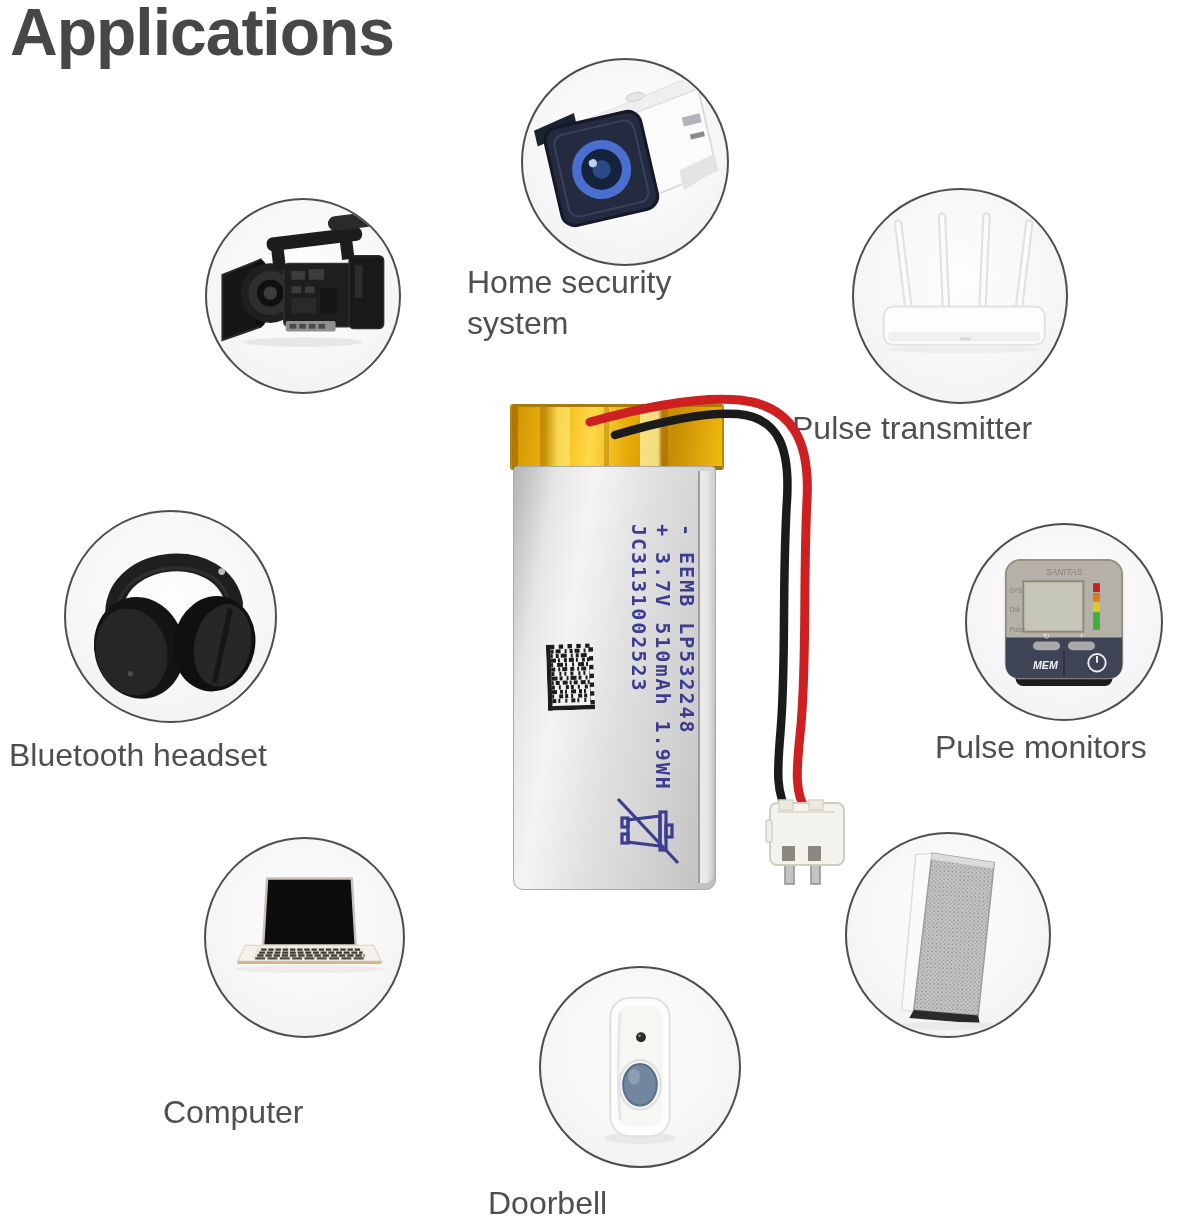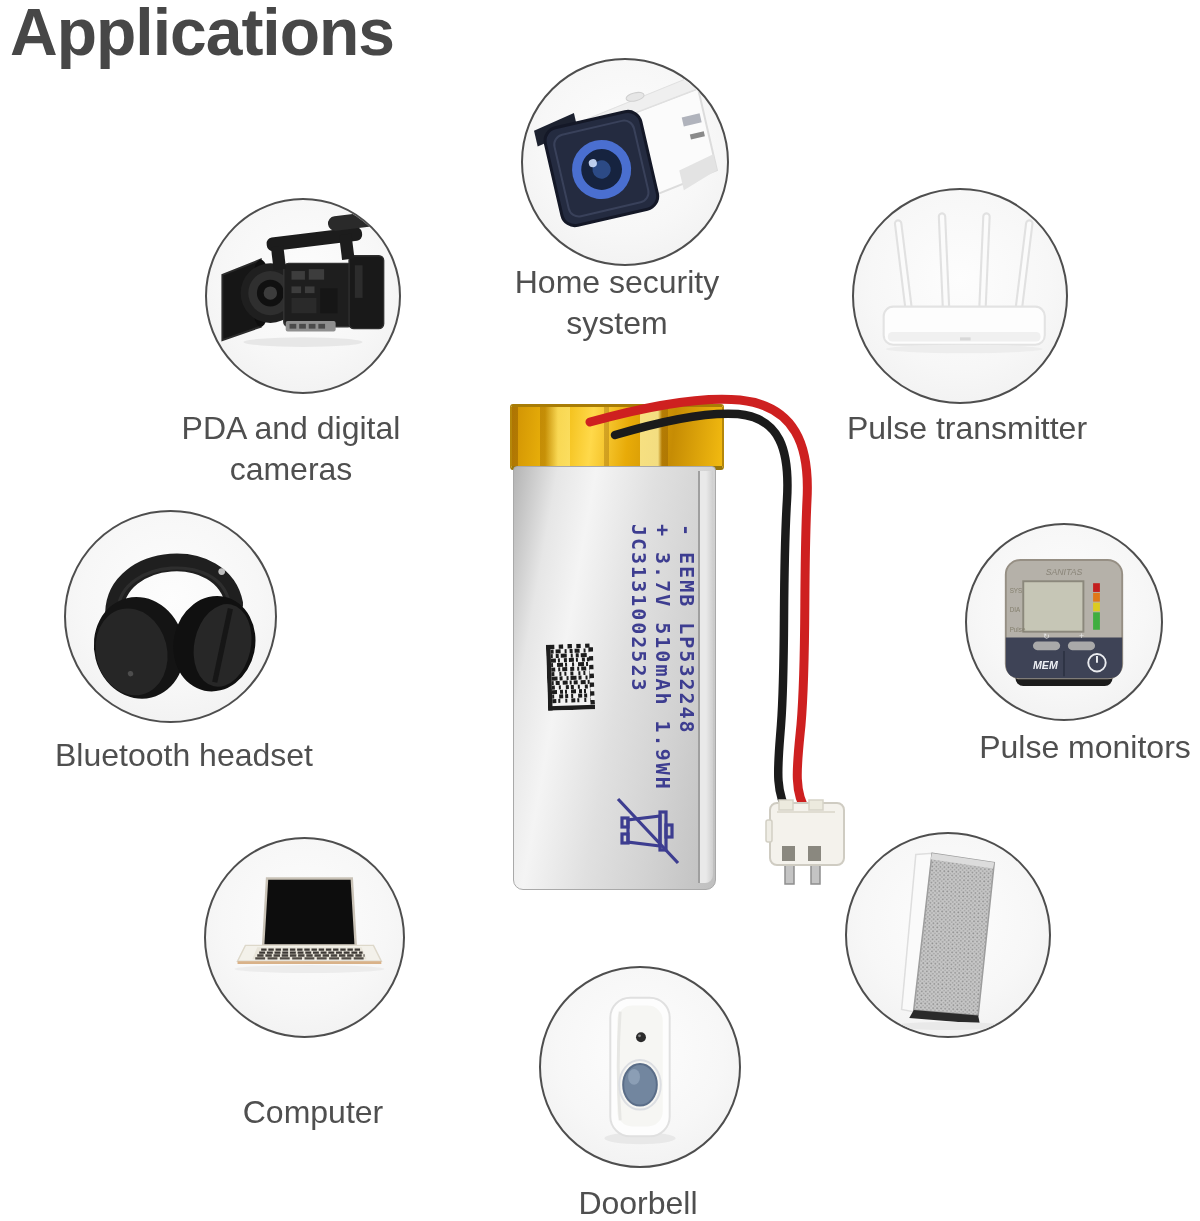--- a/index.html
+++ b/index.html
@@ -12,21 +12,21 @@
     color:#474747;letter-spacing:-1px;
   }
   .app-circle{
     position:absolute;border-radius:50%;
     border:2px solid #4e4e4e;box-sizing:border-box;
     background:radial-gradient(circle at 50% 42%, #fdfdfd 0%, #f7f7f7 55%, #eeeeee 100%);
     overflow:hidden;
   }
   .app-circle svg{display:block;width:100%;height:100%;}
   .app-label{
-    position:absolute;text-align:center;font-size:32px;line-height:1.28;
+    position:absolute;font-size:32px;line-height:1.28;
     color:var(--label-text,#4f4f4f);white-space:pre-line;
   }
   
   .batt-tape{
     position:absolute;left:510px;top:404px;width:214px;height:66px;
     background:
       linear-gradient(90deg, rgba(120,70,0,.38) 0 6px, rgba(120,70,0,0) 6px 28px,
         rgba(120,70,0,.30) 28px 33px, rgba(255,240,140,.55) 46px 58px, rgba(120,70,0,0) 58px 92px,
         rgba(120,70,0,.28) 92px 97px, rgba(120,70,0,0) 97px 128px, rgba(255,245,170,.75) 128px 146px,
         rgba(120,70,0,.30) 150px 156px, rgba(120,70,0,0) 156px 100%),
@@ -129,22 +129,20 @@
       <g transform="rotate(-7 110 42)">
         <rect x="62" y="34" width="100" height="14" rx="6" fill="#1c1c1c"></rect>
         <rect x="66" y="44" width="13" height="24" fill="#1c1c1c"></rect>
         <rect x="138" y="40" width="13" height="26" fill="#1c1c1c"></rect>
         <rect x="128" y="20" width="58" height="15" rx="7.5" fill="#2a2a2a"></rect>
         <circle cx="186" cy="27.5" r="7.5" fill="#555"></circle>
       </g>
       <ellipse cx="100" cy="148" rx="62" ry="5" fill="#e7e7e7"></ellipse>
     </svg>
   </div>
-  <div class="app-label" style="left:141px;top:408px;width:300px;">PDA and digital
-cameras</div>
 
   <div class="app-circle" style="left:64px;top:510px;width:213px;height:213px;">
     <svg viewBox="0 0 200 200">
       <path d="M 46 96 C 48 38 150 30 161 88" fill="none" stroke="#1f1f1f" stroke-width="17" stroke-linecap="round"></path>
       <path d="M 50 92 C 54 46 146 38 156 86" fill="none" stroke="#383838" stroke-width="3" opacity="0.6"></path>
       <circle cx="149" cy="57" r="3.2" fill="#bdbdbd"></circle>
       <g transform="rotate(-14 70 130)">
         <ellipse cx="70" cy="130" rx="43" ry="49" fill="#141414"></ellipse>
         <ellipse cx="62" cy="132" rx="34" ry="42" fill="#262626"></ellipse>
         <circle cx="56" cy="152" r="2.6" fill="#4d4d4d"></circle>

